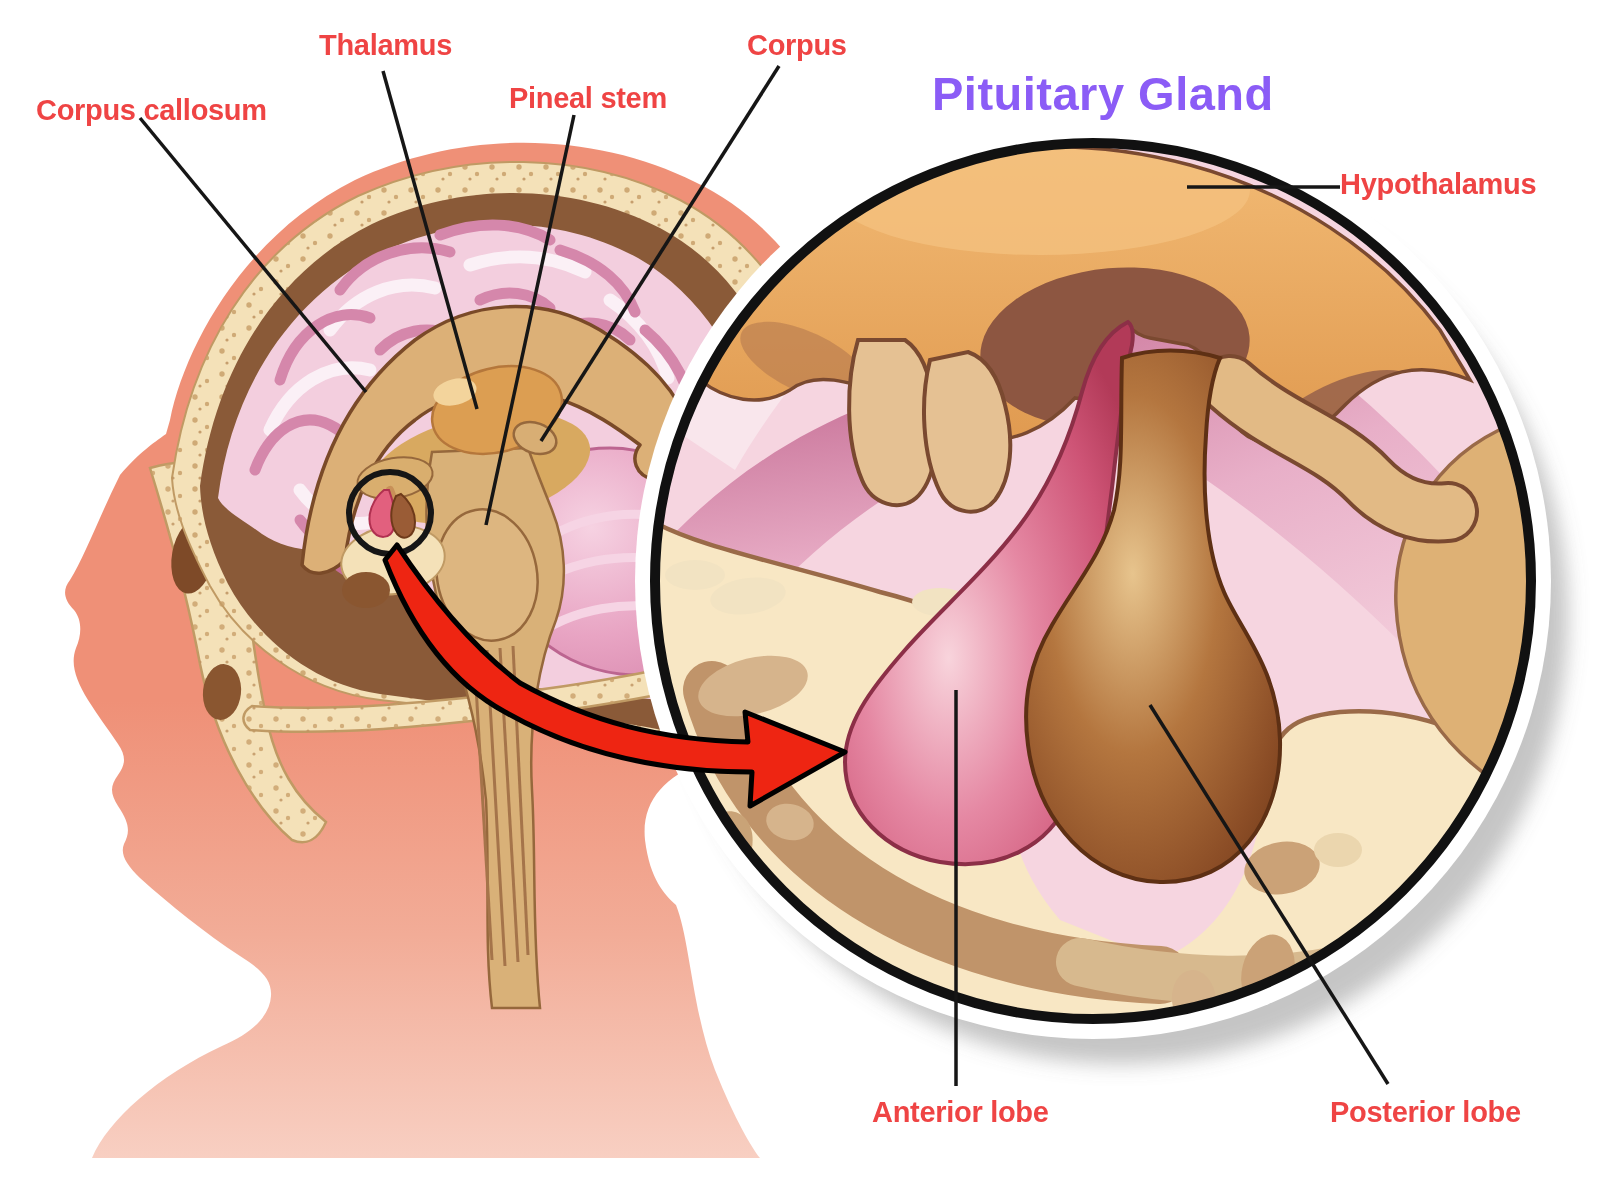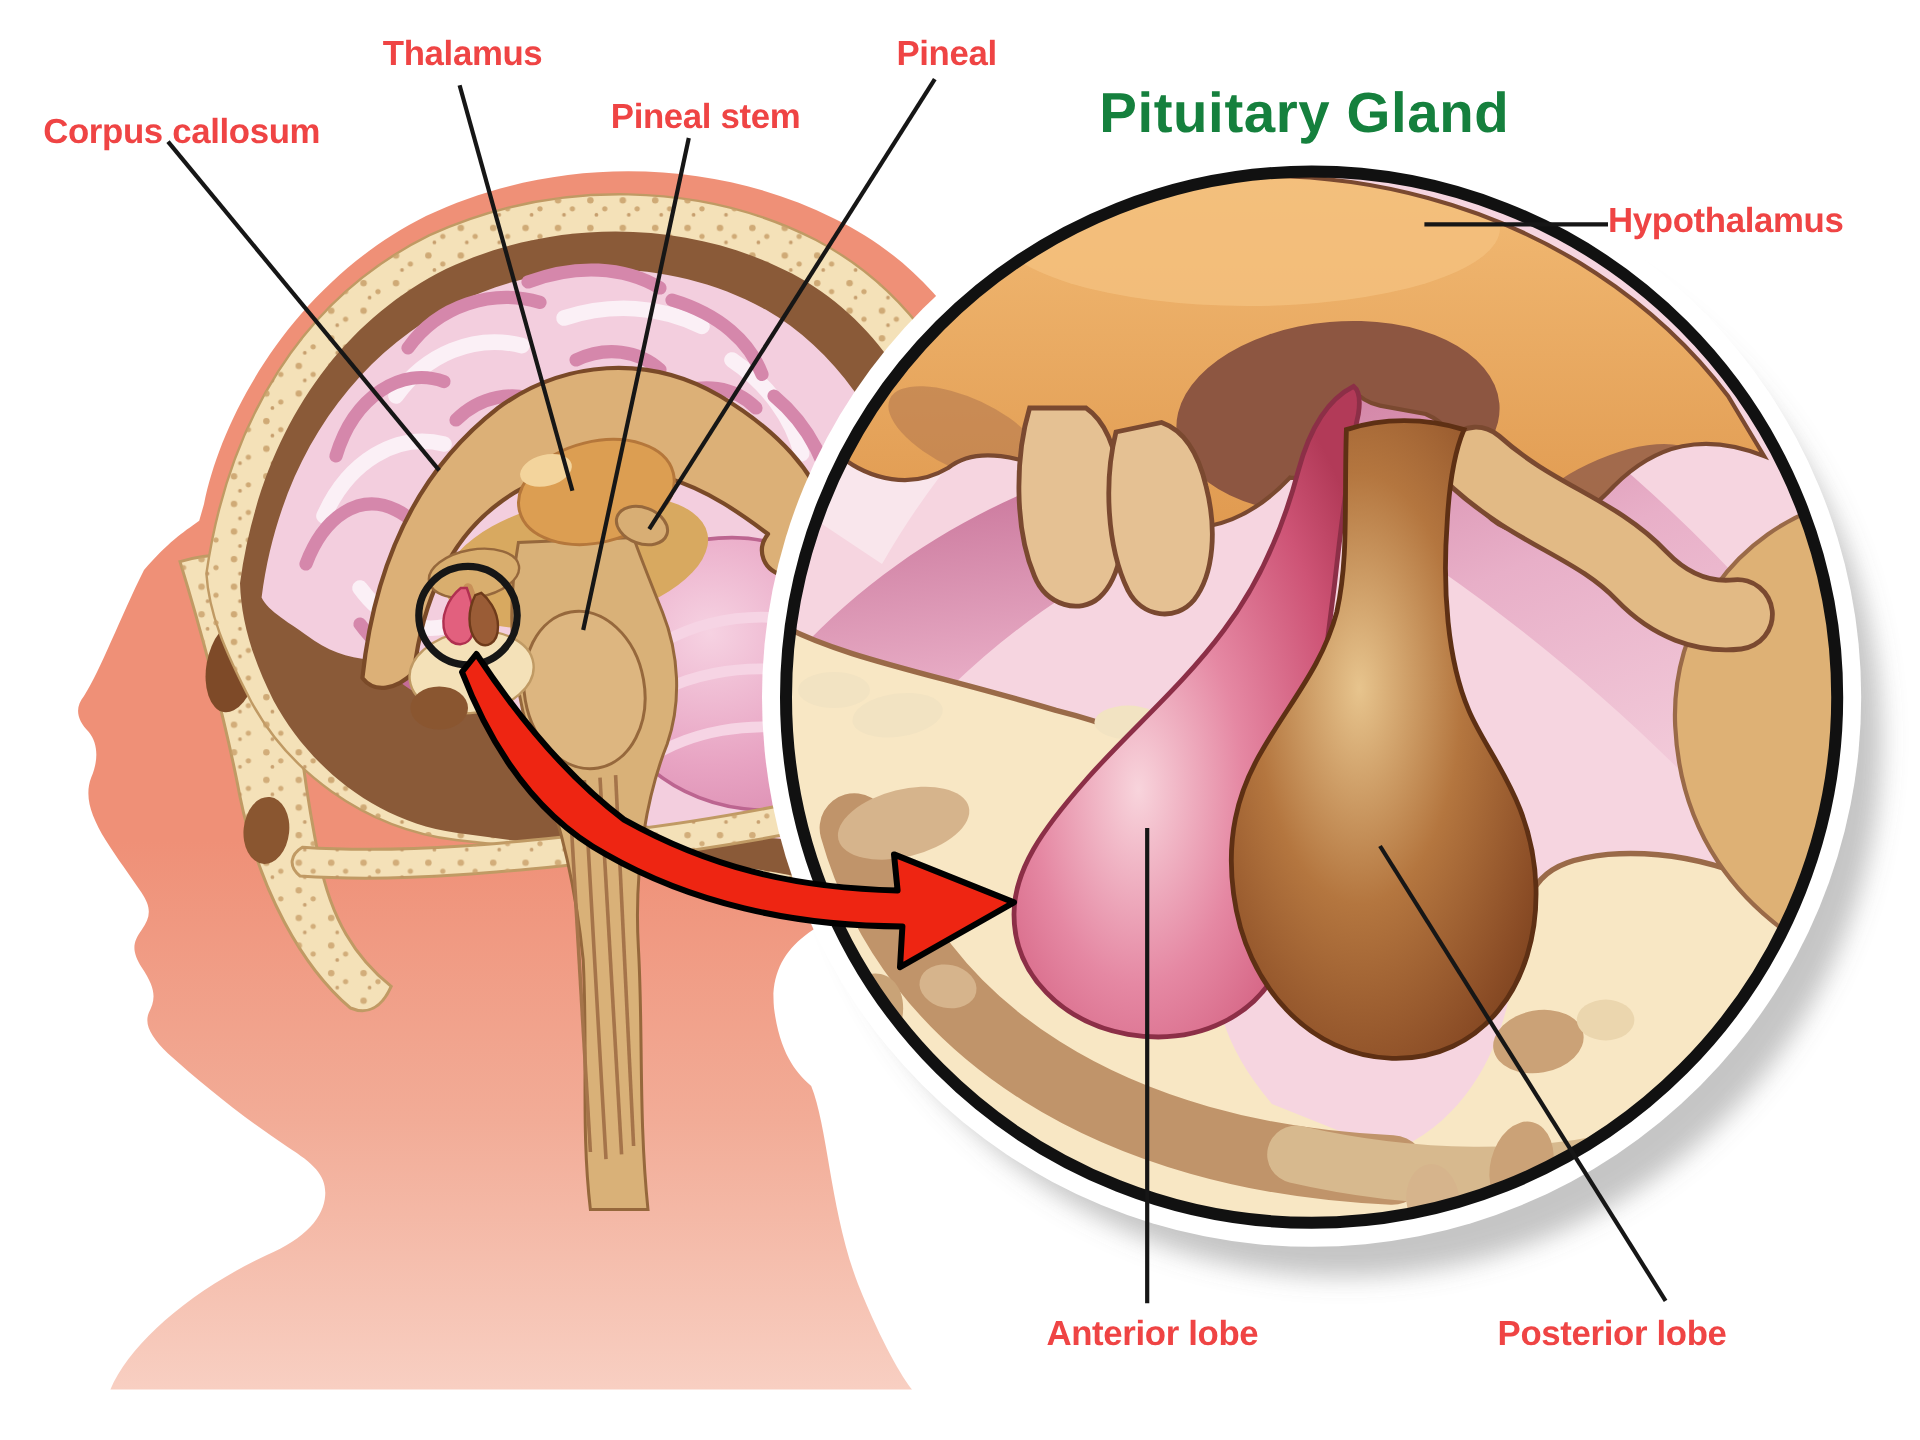--- a/index.html
+++ b/index.html
@@ -6,22 +6,22 @@
   .stage{
     position:relative;width:1600px;height:1200px;overflow:hidden;background:#ffffff;
     font-family:"Liberation Sans", sans-serif;
   }
   .stage svg{position:absolute;left:0;top:0;}
   .lbl{
     position:absolute;color:#ef4444;font-weight:bold;font-size:29px;
     letter-spacing:-0.3px;white-space:nowrap;line-height:1;
   }
   .title{
-    position:absolute;color:#15803d;font-weight:bold;font-size:47px;
-    letter-spacing:0.5px;white-space:nowrap;line-height:1;
+    position:absolute;color:#8b5cf6;font-weight:bold;font-size:47px;
+    letter-spacing:0.5px;white-space:nowrap;line-height:1;margin-left:16px;
   }
 </style>
 </head>
 <body>
 
 <div class="stage">
 
 <svg width="1600" height="1200" viewBox="0 0 1600 1200">
   <defs>
     <linearGradient id="skinGrad" x1="0" y1="0" x2="0" y2="1">
@@ -306,19 +306,19 @@
   <g>
     <path fill="#EE2512" stroke="#000000" stroke-width="5" stroke-linejoin="round" d="M397,545 C430,595 470,645 520,683 C590,722 660,740 748,742
          L745,712 L845,752 L750,806 L752,772
          C660,772 575,752 505,712 C450,682 412,630 385,560 Z"></path>
   </g>
 </svg>
 
 <div class="lbl" style="left:36px;top:96px">Corpus callosum</div>
 <div class="lbl" style="left:319px;top:31px">Thalamus</div>
 <div class="lbl" style="left:509px;top:84px">Pineal stem</div>
-<div class="lbl" style="left:747px;top:31px">Pineal</div>
+<div class="lbl" style="left:747px;top:31px">Corpus</div>
 <div class="title" style="left:916px;top:70px">Pituitary Gland</div>
 <div class="lbl" style="left:1340px;top:170px">Hypothalamus</div>
 <div class="lbl" style="left:872px;top:1098px">Anterior lobe</div>
-<div class="lbl" style="left:1248px;top:1098px">Posterior lobe</div>
+<div class="lbl" style="left:1330px;top:1098px">Posterior lobe</div>
 
 </div>
 
 </body></html>

